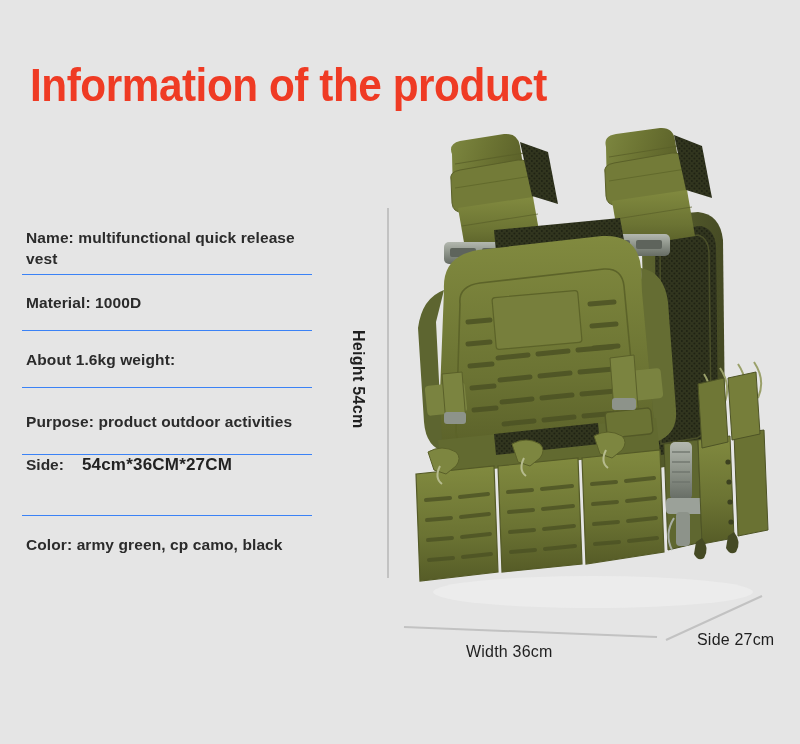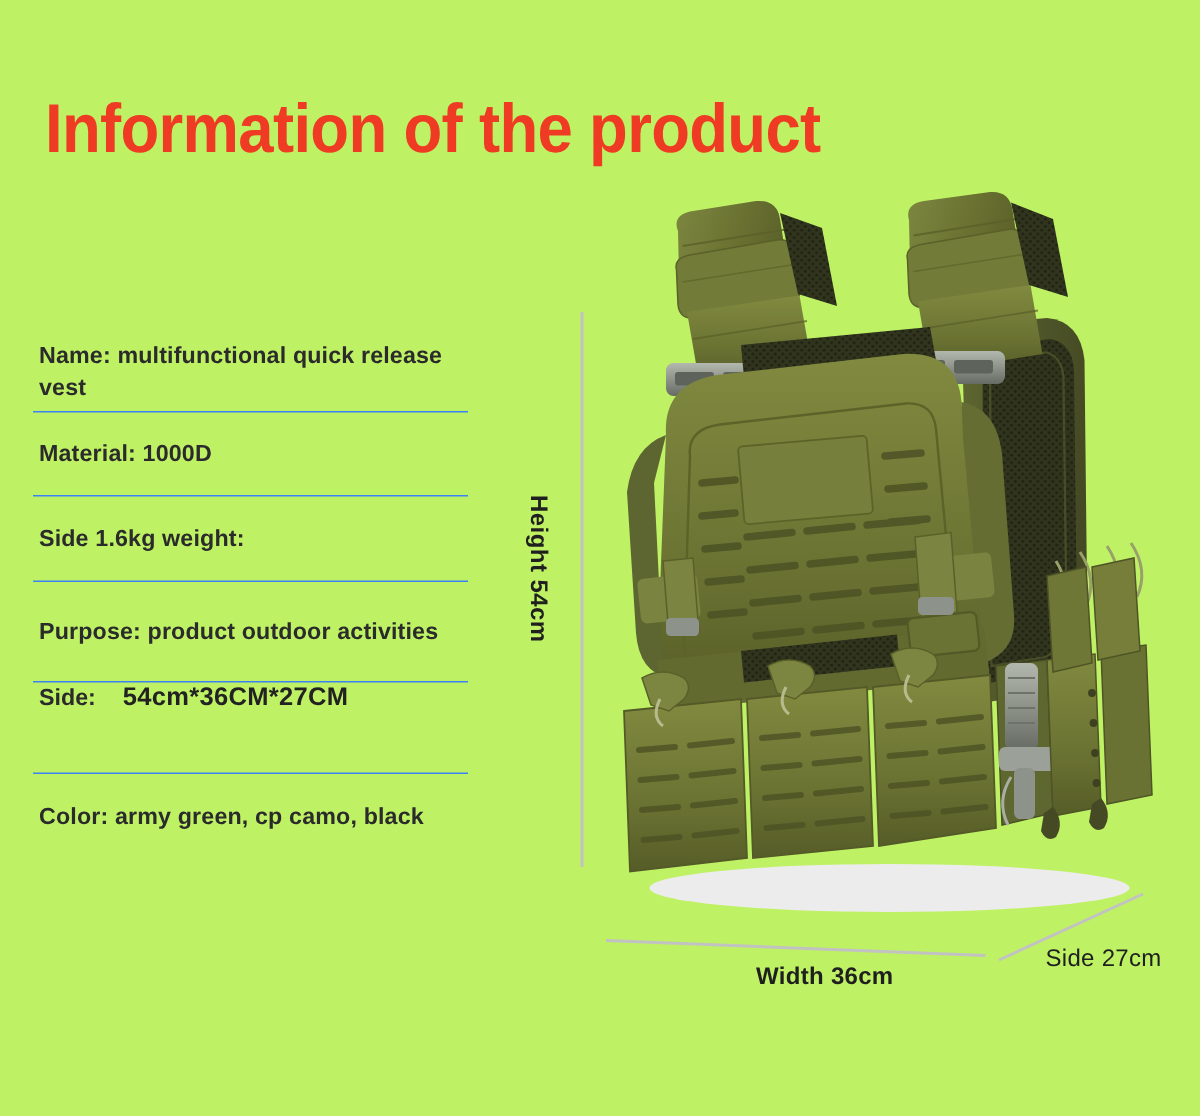--- a/index.html
+++ b/index.html
@@ -9,21 +9,21 @@
     background: #ffffff;
   }
   body {
     font-family: "Liberation Sans", "DejaVu Sans", sans-serif;
     -webkit-font-smoothing: antialiased;
   }
   #page {
     position: relative;
     width: 800px;
     height: 744px;
-    background: #bef264;
+    background: #e5e5e5;
     overflow: hidden;
   }
 
   
   #page-title {
     position: absolute;
     left: 30px;
     top: 60px;
     font-size: 46px;
     line-height: 50px;
@@ -103,25 +103,24 @@
     letter-spacing: 0.3px;
     writing-mode: vertical-rl;
     text-orientation: mixed;
     white-space: nowrap;
   }
   #width-label {
     position: absolute;
     left: 466px;
     top: 643px;
     font-size: 16px;
-    font-weight: 700;
+    font-weight: 400;
     color: #1f1f1f;
     letter-spacing: 0.2px;
     white-space: nowrap;
-    margin-left: 38px;
   }
   #side-label {
     position: absolute;
     left: 697px;
     top: 631px;
     font-size: 16px;
     font-weight: 400;
     color: #1f1f1f;
     letter-spacing: 0.2px;
     white-space: nowrap;
@@ -155,21 +154,21 @@
 
     <div class="spec-row r1">
       <span class="spec-text">Name: multifunctional quick release vest</span>
     </div>
 
     <div class="spec-row r2">
       <span class="spec-text">Material: 1000D</span>
     </div>
 
     <div class="spec-row r3">
-      <span class="spec-text">Side 1.6kg weight:</span>
+      <span class="spec-text">About 1.6kg weight:</span>
     </div>
 
     <div class="spec-row r4">
       <span class="spec-text">Purpose: product outdoor activities</span>
     </div>
 
     <div class="spec-row r5 size-row">
       <span class="size-label">Side:</span>
       <span class="size-value">54cm*36CM*27CM</span>
     </div>

